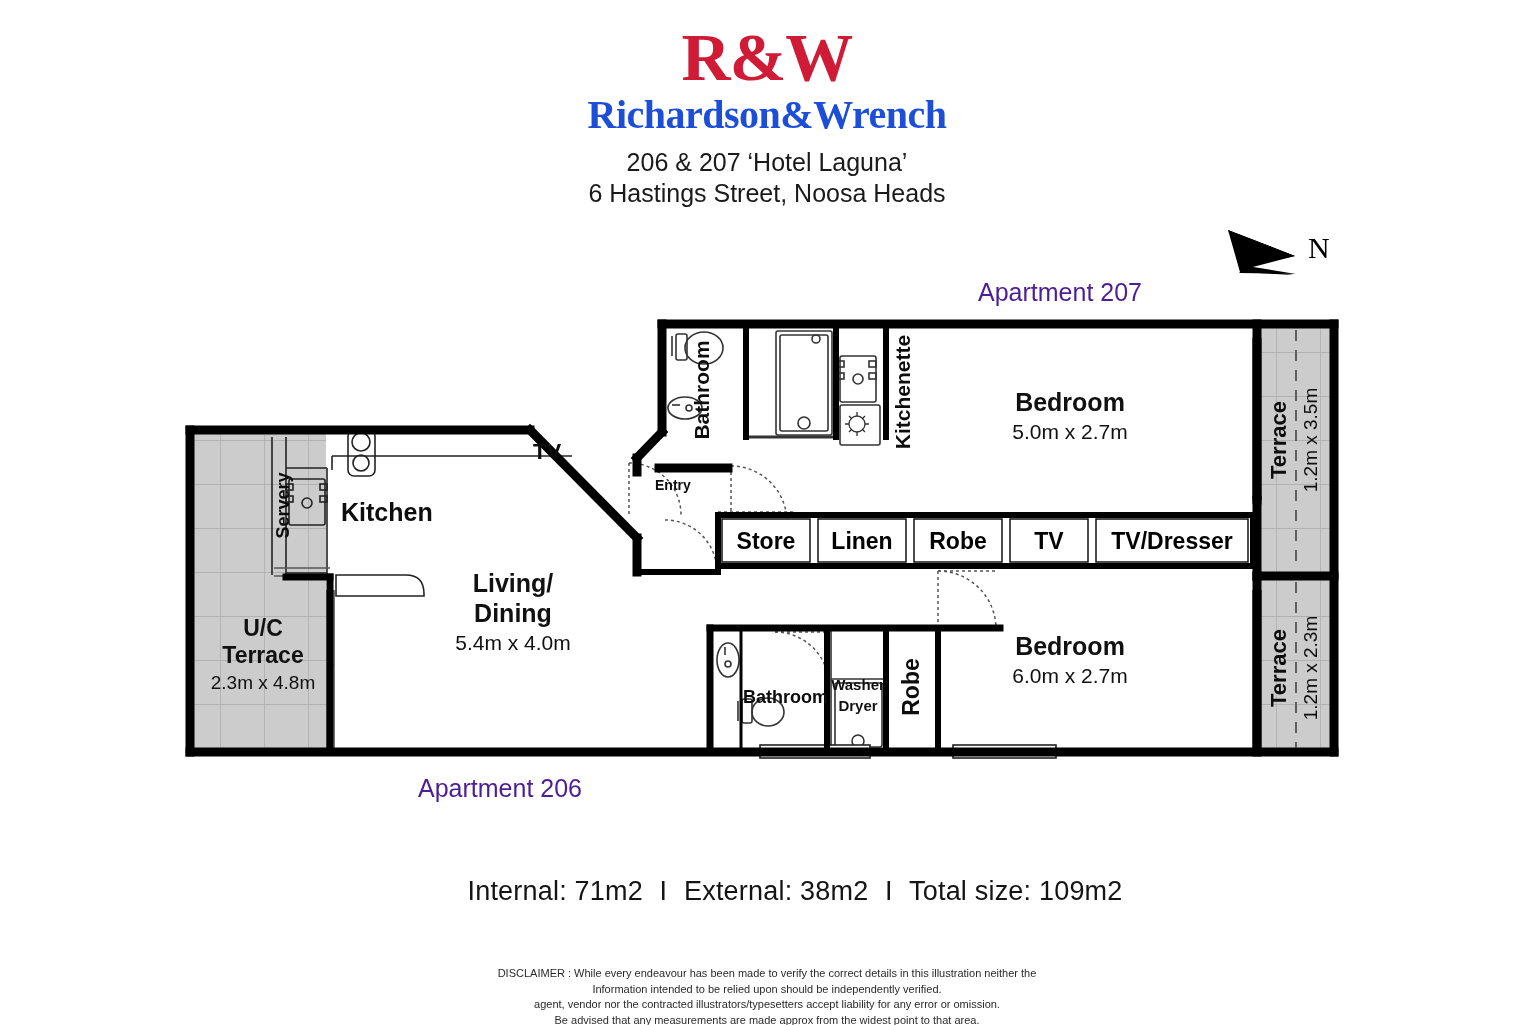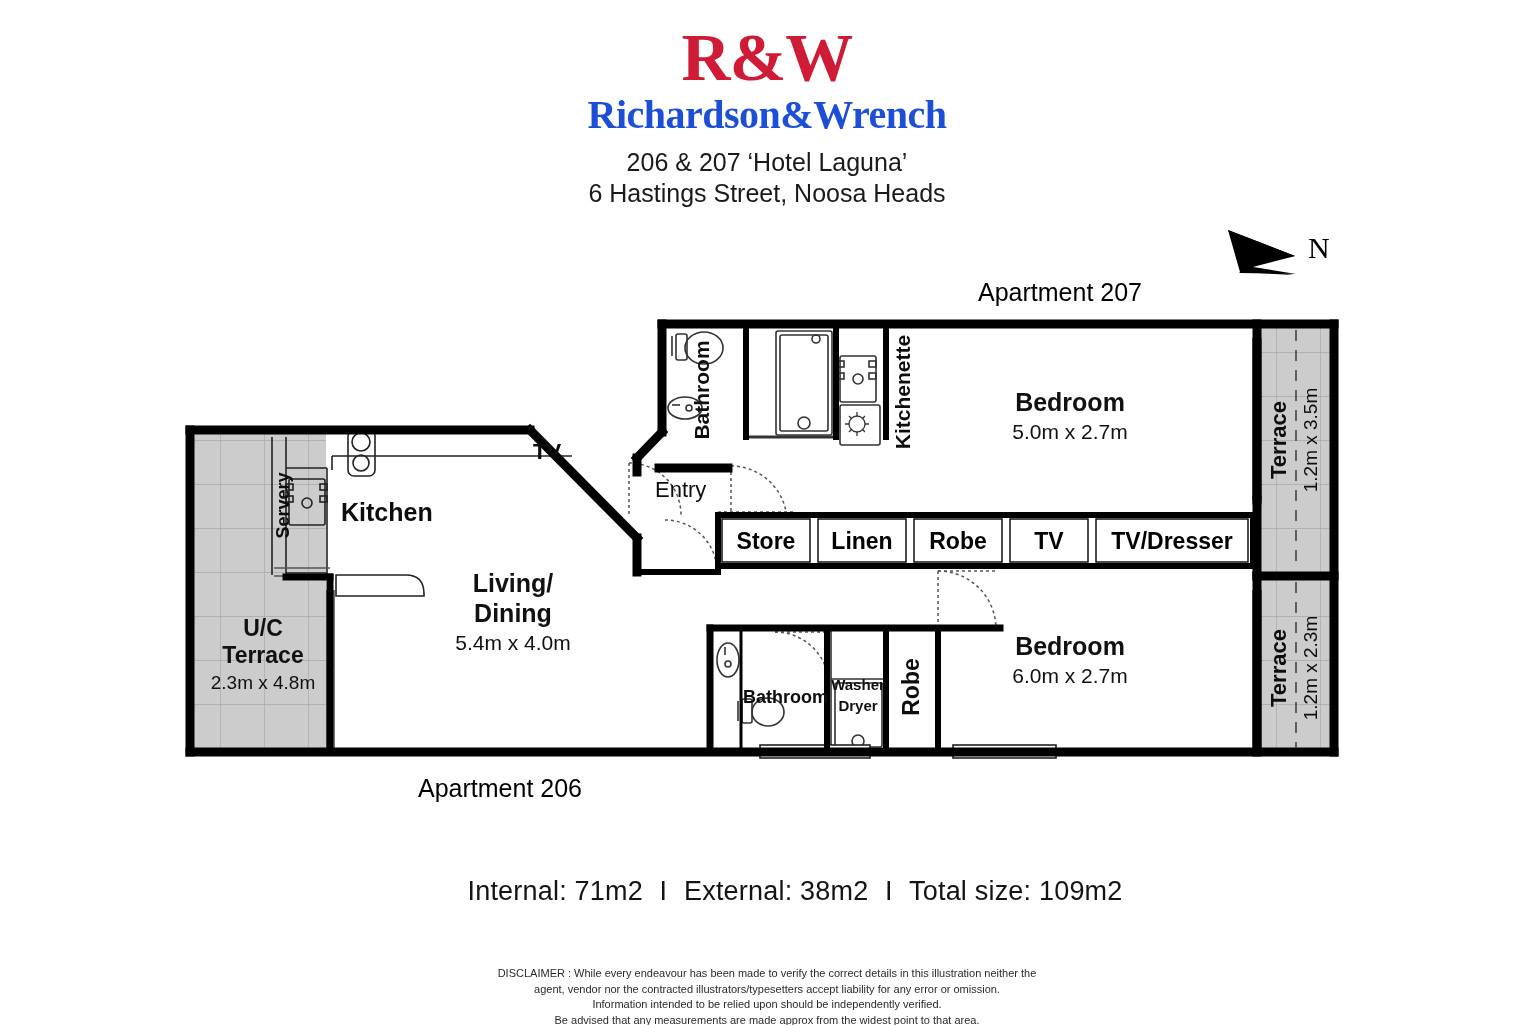--- a/index.html
+++ b/index.html
@@ -52,21 +52,21 @@
   .plan{position:absolute;left:0;top:0;width:1534px;height:1025px;}
   .plan svg{display:block;}
 
   
   .lbl{position:absolute;white-space:nowrap;color:#0d0d0d;}
   .lbl.center{transform:translate(-50%,-50%);text-align:center;}
   .room-name{font-size:25px;font-weight:bold;}
   .room-dim{font-size:21px;font-weight:400;}
   .room-blk{position:absolute;transform:translate(-50%,-50%);text-align:center;line-height:30px;}
 
-  .apt-label{font-size:25px;color:#000000;}
+  .apt-label{font-size:25px;color:#4c1d95;}
 
   .vert{transform-origin:50% 50%;}
 
   .north-n{
     font-family:"Liberation Serif", serif;
     font-size:30px;color:#000;
   }
 
   .cab-label{font-size:23px;font-weight:bold;color:#000;}
   .small-bold{font-size:18px;font-weight:bold;}
@@ -304,21 +304,21 @@
 
   <div class="lbl apt-label" style="left:978px;top:278px;">Apartment 207</div>
   <div class="lbl apt-label" style="left:418px;top:774px;">Apartment 206</div>
 
   <div class="lbl room-name" style="left:341px;top:498px;">Kitchen</div>
 
   <div class="lbl small-bold vert" style="left:250px;top:495px;transform:rotate(-90deg);">Servery</div>
 
   <div class="lbl" style="left:533px;top:439px;font-size:22px;font-weight:bold;">TV</div>
 
-  <div class="lbl" style="left:655px;top:477px;font-size:22px;font-weight:normal;">Entry</div>
+  <div class="lbl" style="left:655px;top:477px;font-size:14px;font-weight:bold;">Entry</div>
 
   <div class="room-blk" style="left:513px;top:613px;">
     <div class="room-name">Living/</div>
     <div class="room-name">Dining</div>
     <div class="room-dim">5.4m x 4.0m</div>
   </div>
 
   <div class="room-blk" style="left:263px;top:655px;line-height:27px;">
     <div style="font-size:23px;font-weight:bold;">U/C</div>
     <div style="font-size:23px;font-weight:bold;">Terrace</div>
@@ -366,18 +366,18 @@
     <span class="sep">I</span>
     <span>External:</span>
     <span>38m2</span>
     <span class="sep">I</span>
     <span>Total size:</span>
     <span>109m2</span>
   </div>
 
   <div class="disclaimer">
     <div>DISCLAIMER : While every endeavour has been made to verify the correct details in this illustration neither the</div>
+    <div>Information intended to be relied upon should be independently verified.</div>
     <div>agent, vendor nor the contracted illustrators/typesetters accept liability for any error or omission.</div>
-    <div>Information intended to be relied upon should be independently verified.</div>
     <div>Be advised that any measurements are made approx from the widest point to that area.</div>
   </div>
 
 </div>
 
 </body></html>

